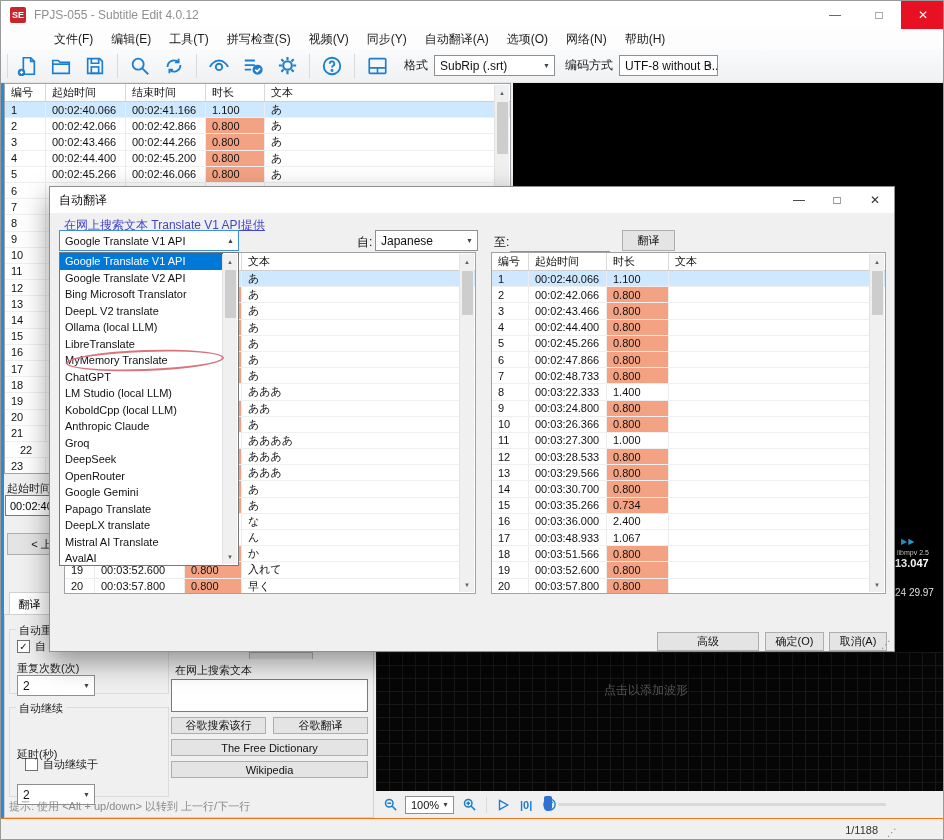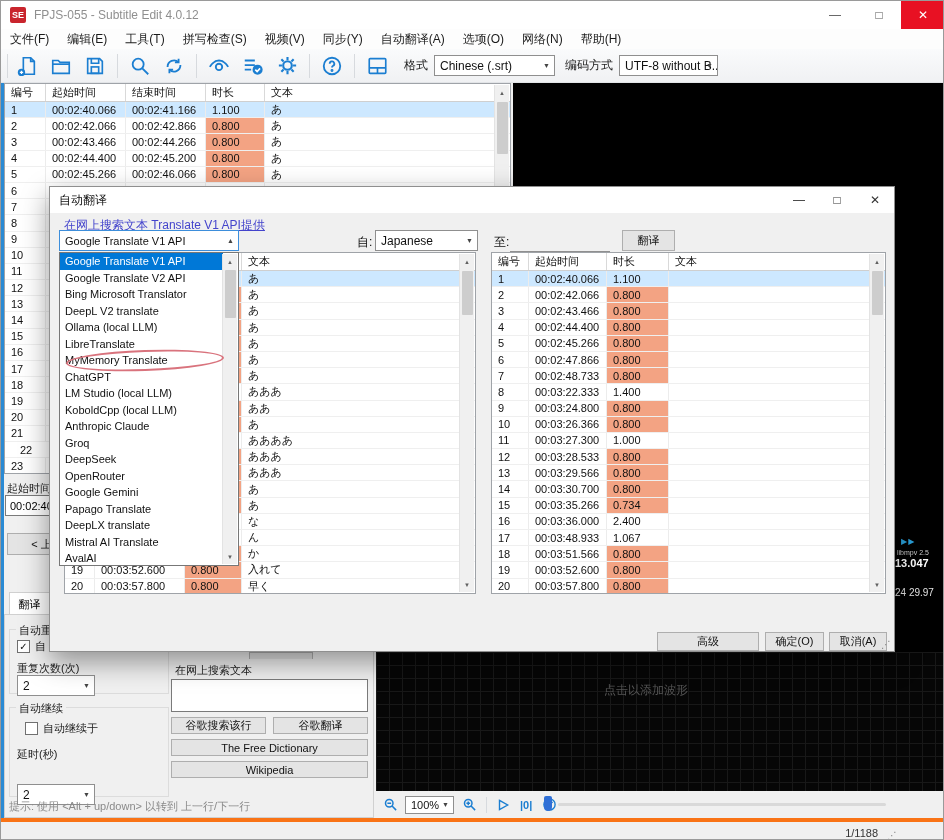--- a/index.html
+++ b/index.html
@@ -11,21 +11,21 @@
   
   #titlebar { position:absolute; left:0; top:0; width:944px; height:28px; background:#fff; display:flex; align-items:center; }
   #app-icon { width:16px; height:16px; margin-left:9px; background:#c9252d; color:#fff; font-size:9px; font-weight:bold;
               display:flex; align-items:center; justify-content:center; border-radius:2px; }
   #title-text { margin-left:8px; font-size:12px; color:#8f8f8f; }
   .win-btns { margin-left:auto; display:flex; height:28px; }
   .win-btn { width:44px; height:28px; display:flex; align-items:center; justify-content:center; font-size:12px; color:#555; }
   .win-btn.close { background:#e81123; color:#fff; }
 
   
-  #menubar { position:absolute; left:0; top:28px; width:944px; height:20px; background:#fdfdfd; display:flex; align-items:center; }
+  #menubar { position:absolute; left:0; top:28px; width:944px; height:20px; background:#fdfdfd; display:flex; align-items:center;padding-left:44px; }
   .menu-item { padding:0 9px; font-size:12px; color:#1a1a1a; line-height:20px; }
 
   
   #toolbar { position:absolute; left:0; top:48px; width:944px; height:34px;
              background:linear-gradient(#fafbfc,#f0f1f3); border-bottom:1px solid #e2e4e7;
              display:flex; align-items:center; }
   .tb-icon { width:30px; height:28px; display:flex; align-items:center; justify-content:center; margin:0 2px; }
   .tb-sep { width:1px; height:24px; background:#d7dade; margin:0 5px; }
   .tb-label { font-size:12px; color:#222; margin:0 6px 0 10px; }
   .combo { position:relative; background:#fff; border:1px solid #8f8f8f; height:21px; font-size:12px;
@@ -60,21 +60,21 @@
   .cb-row { display:flex; align-items:center; gap:5px; font-size:11px; color:#222; position:absolute; }
 
   
   #video-area { position:absolute; left:512px; top:82px; width:432px; height:571px; background:#000; }
   #waveform { position:absolute; left:375px; top:651px; width:569px; height:139px; background:#060606;
               background-image:linear-gradient(#181818 1px, transparent 1px),
                                linear-gradient(90deg,#181818 1px, transparent 1px);
               background-size:13px 13px; }
   #wave-controls { position:absolute; left:375px; top:790px; width:569px; height:27px; background:#f0f0f0;
                    display:flex; align-items:center; }
-  #statusbar { position:absolute; left:0; top:817px; width:944px; height:23px; background:#f0f0f0; border-top:4px solid #f97316; }
+  #statusbar { position:absolute; left:0; top:817px; width:944px; height:23px; background:#f0f0f0; border-top:1px solid #f97316; }
 
   
   #dialog { position:absolute; left:48px; top:185px; width:846px; height:466px; background:#f0f0f0;
             border:1px solid #8f8f8f; box-shadow:0 10px 26px rgba(0,0,0,.4); z-index:10; }
   #dlg-titlebar { position:absolute; left:0; top:0; width:100%; height:26px; background:#fff; display:flex; align-items:center;gap:28px; }
   #dlg-title { font-size:12px; color:#111; margin-left:9px; }
   .dlg-winbtn { width:38px; height:26px; display:flex; align-items:center; justify-content:center; font-size:12px; color:#333; }
   #dlg-link { position:absolute; left:14px; top:30px; font-size:12px; color:#4444cc; text-decoration:underline; }
   #engine-combo { left:9px; top:43px; width:180px; position:absolute; border:1px solid #3d8edb; }
   #dropdown { position:absolute; left:9px; top:65px; width:180px; height:314px; background:#fff;
@@ -187,21 +187,21 @@
         <div class="tb-sep"></div>
         <span class="tb-icon">
           <svg class="icon" width="23" height="22" viewBox="0 0 24 24" fill="none" stroke="#1b7ed1" stroke-width="1.8">
             <rect x="3" y="4" width="18" height="16" rx="1"></rect>
             <path d="M3 14h18M12 14v6"></path>
           </svg>
         </span>
       </div>
     <span class="tb-label">格式</span>
     <div class="combo" style="width:121px;">
-      <span>Chinese (.srt)</span>
+      <span>SubRip (.srt)</span>
       <span class="arr">▼</span>
     </div>
     <span class="tb-label">编码方式</span>
     <div class="combo" style="width:99px;">
       <span>UTF-8 without B...</span>
       <span class="arr">▼</span>
     </div>
   </div>
 
   <div class="abs" style="left:0;top:82px;width:3px;height:735px;background:#2a8ad4;"></div>
@@ -400,21 +400,21 @@
   </div>
   <span class="abs" style="left:16px;top:660px;font-size:11px;color:#222;">重复次数(次)</span>
   <div class="combo abs" style="left:16px;top:674px;width:78px;">
     <span>2</span>
     <span class="arr">▼</span>
   </div>
 
   <div class="group" style="left:8px;top:706px;width:160px;height:90px;">
     <span class="group-label">自动继续</span>
   </div>
-  <div class="cb-row" style="left:16px;top:720px;padding-left:8px;">
+  <div class="cb-row" style="left:16px;top:756px;padding-left:8px;">
     <span class="cb" id="cb-continue"></span>
     <span>自动继续于</span>
   </div>
   <span class="abs" style="left:16px;top:746px;font-size:11px;color:#222;">延时(秒)</span>
   <div class="combo abs" style="left:16px;top:762px;width:78px;">
     <span>2</span>
     <span class="arr">▼</span>
   </div>
 
   <span class="abs" style="left:8px;top:798px;font-size:11px;color:#8a8a8a;white-space:nowrap;">提示: 使用 &lt;Alt + up/down&gt; 以转到 上一行/下一行</span>

